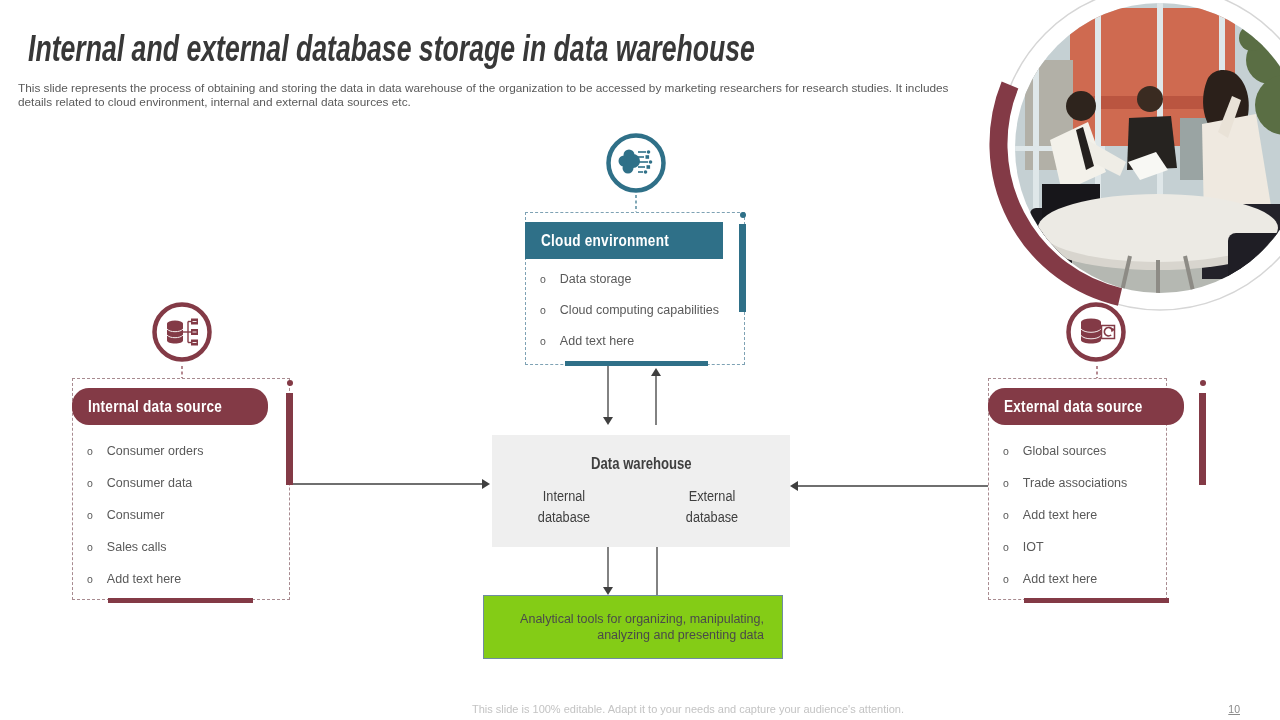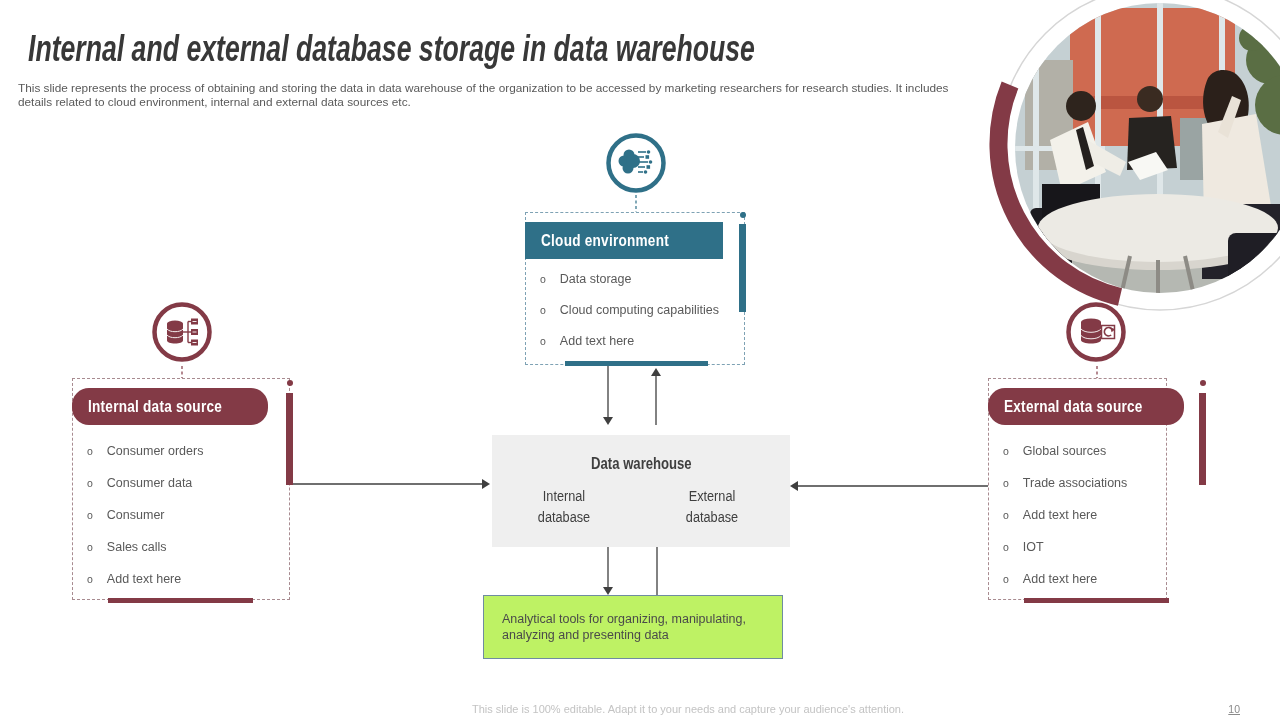--- a/index.html
+++ b/index.html
@@ -33,23 +33,23 @@
   .vbar{width:7px;}
   .dot{width:6px;height:6px;border-radius:50%;}
   .teal-bg{background:#2F7088;} .maroon-bg{background:#833A46;}
   
   .wh{position:absolute;left:492px;top:425px;width:298px;height:112px;background:#EFEFEF;margin-top:10px;}
   .wh-title{position:absolute;top:20px;left:0;width:100%;text-align:center;
             font-size:16px;font-weight:bold;color:#3f3f3f;}
   .wh-lbl{position:absolute;top:50px;width:116px;text-align:center;font-size:15.5px;
           font-weight:normal;color:#3f3f3f;line-height:21px;}
   
-  .an{position:absolute;left:483px;top:595px;width:300px;height:64px;background:#bef264;
+  .an{position:absolute;left:483px;top:595px;width:300px;height:64px;background:#84cc16;
       border:1px solid #6F8CA0;box-sizing:border-box;display:flex;align-items:center;
-      justify-content:center;text-align:left;padding:0 18px;font-size:12.5px;
+      justify-content:center;text-align:right;padding:0 18px;font-size:12.5px;
       line-height:16px;color:#4a4a4a;}
   
   .layer{position:absolute;left:0;top:0;pointer-events:none;}
   .icon{position:absolute;}
   
   .footer{position:absolute;left:0;bottom:5px;width:100%;text-align:center;
           font-size:11px;color:#C3C3C3;padding-left:48px;}
   .pagenum{position:absolute;right:40px;bottom:5px;font-size:10.5px;color:#8a8a8a;text-decoration:underline;}
 </style>
 </head>

